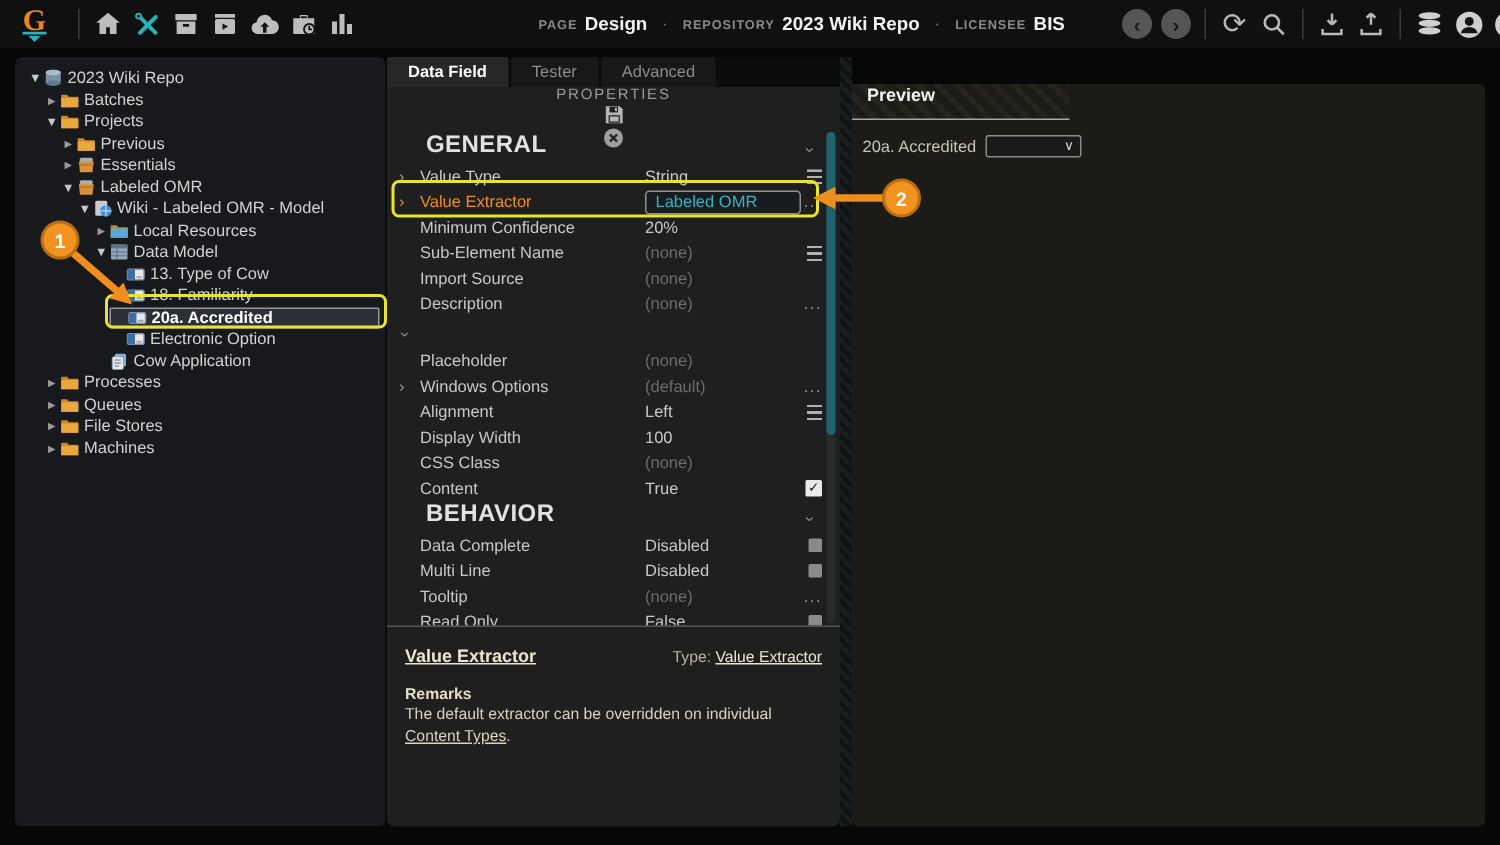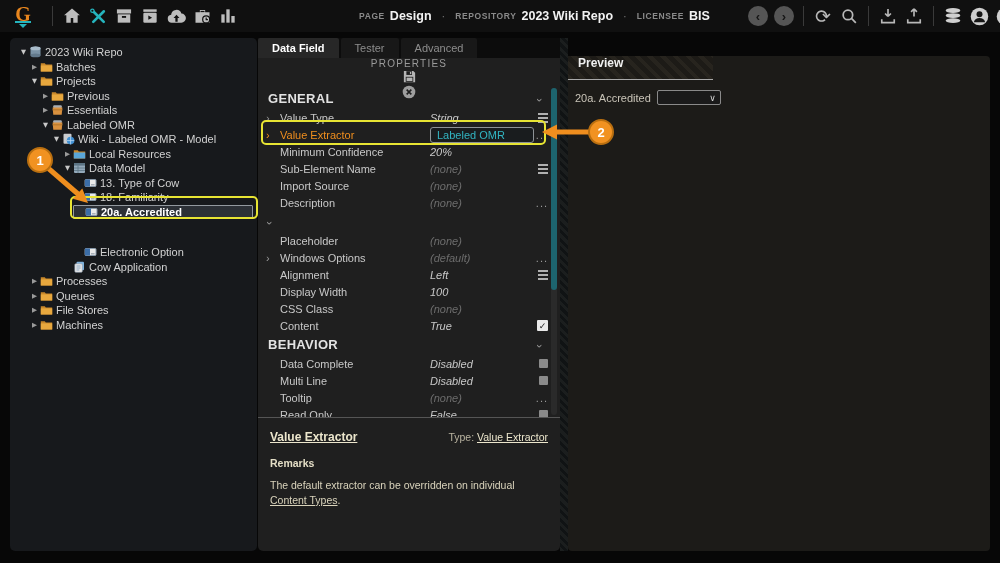--- a/index.html
+++ b/index.html
@@ -41,26 +41,26 @@
   #mid-panel { position:absolute; left:258px; top:38px; width:302px; height:513px;
     background:#1f1f1f; border-radius:0 0 5px 5px; overflow:hidden; }
   #tabs { display:flex; height:20px; background:#0c0c0c; }
   .tab { padding:0 14px; display:flex; align-items:center; font-size:11px; color:#8d8d8d;
     background:#181818; margin-right:2px; border-radius:2px 2px 0 0; }
   .tab.active { background:#272727; color:#ffffff; font-weight:bold; }
   #props-bar { height:24px; display:flex; align-items:center; padding:0 10px;flex-direction:column; }
   #props-title { font-size:10px; color:#9b9b9b; letter-spacing:1.2px; flex:1; }
   #grid { position:absolute; left:0; top:50px; width:302px; height:329px; overflow:hidden; }
   .sec-header { height:21px; display:flex; align-items:flex-end; padding:0 10px 3px 10px; }
-  .sec-title { font-size:13px; font-weight:bold; color:#e2e2e2; flex:1; letter-spacing:.3px; }
+  .sec-title { font-size:16px; font-weight:bold; color:#e2e2e2; flex:1; letter-spacing:.3px;margin-left:16px; }
   .chev-down { color:#9a9a9a; font-size:11px; transform:rotate(90deg); margin-right:8px; }
   .prow { height:17px; display:flex; align-items:center; padding-left:8px; font-size:11px; }
   .prow .pchev { width:14px; color:#9a9a9a; font-size:11px; flex:none; }
   .prow .pname { color:#c8c8c8; flex:none; width:150px; }
-  .prow .pval { color:#c8c8c8; width:98px; flex:none;font-style:italic; }
+  .prow .pval { color:#c8c8c8; width:98px; flex:none; }
   .prow .muted { color:#6c6c6c; }
   .prow.hl .pname { color:#ef8e1e; }
   .prow.hl .pchev { color:#ef8e1e; }
   .valbox { border:1px solid #8d9296; border-radius:3px; height:16px; width:104px;
     display:flex; align-items:center; padding:0 6px; color:#32b5c2; background:#191c1e; }
   .pright { margin-left:auto; margin-right:12px; display:flex; align-items:center; }
   .ico-menu { width:10px; height:10px;
     background:repeating-linear-gradient(#b0b0b0 0 1.5px, transparent 1.5px 4.2px); }
   .ico-ellipsis { color:#9a9a9a; font-size:11px; letter-spacing:1px; }
   .cb-checked { width:11px; height:11px; background:#e9e9e9; color:#1a1a1a; font-size:9px;
@@ -73,21 +73,21 @@
 
   
   #help { position:absolute; left:0; top:379px; width:302px; height:134px; border-top:1px solid #555;
     padding:12px 12px 0 12px; color:#d9d3bb; font-size:10.5px; }
   #help-title-row { display:flex; align-items:baseline; }
   #help-title { font-size:12px; font-weight:bold; text-decoration:underline; color:#ece6cc; }
   #help-type { margin-left:auto; color:#b9b3a0; font-size:10.5px; }
   #help-type a { color:#ece6cc; text-decoration:underline; }
   #help-desc { margin-top:12px; }
   #help-remarks { margin-top:13px; font-weight:bold; color:#e4deC6; }
-  #help-body { margin-top:9px; line-height:1.45; width:270px; }
+  #help-body { margin-top:0; line-height:1.45; width:270px; }
   .help-link { text-decoration:underline; }
 
   
   #splitter { position:absolute; left:560px; top:38px; width:8px; height:513px;
     background:repeating-linear-gradient(45deg,#1b1e1e 0 3px,#101314 3px 6px); }
 
   
   #right-panel { position:absolute; left:568px; top:56px; width:422px; height:495px;
     background:#1c1b18; border-radius:4px; }
   #preview-header { width:145px; height:24px; border-bottom:1px solid #a8a8a8;
@@ -356,21 +356,21 @@
       <span class="tree-exp"></span>
       <span class="tree-ico">
         <svg width="13" height="12" viewBox="0 0 13 12">
           <rect x="1" y="2.5" width="11" height="7" rx="1" fill="#e9e9e9" stroke="#8898a8"></rect>
           <rect x="1" y="2.5" width="5" height="7" fill="#3c6ea8"></rect>
           <rect x="7" y="7.2" width="3.6" height="1.2" fill="#9aa4ae"></rect>
         </svg>
       </span>
       <span class="tree-lbl">20a. Accredited</span>
     </div>
-    <div class="tree-row" style="margin-left: 63px; margin-top: 26px;">
+    <div class="tree-row" style="margin-left: 63px;">
       <span class="tree-exp"></span>
       <span class="tree-ico">
         <svg width="13" height="12" viewBox="0 0 13 12">
           <rect x="1" y="2.5" width="11" height="7" rx="1" fill="#e9e9e9" stroke="#8898a8"></rect>
           <rect x="1" y="2.5" width="5" height="7" fill="#3c6ea8"></rect>
           <rect x="7" y="7.2" width="3.6" height="1.2" fill="#9aa4ae"></rect>
         </svg>
       </span>
       <span class="tree-lbl">Electronic Option</span>
     </div>

